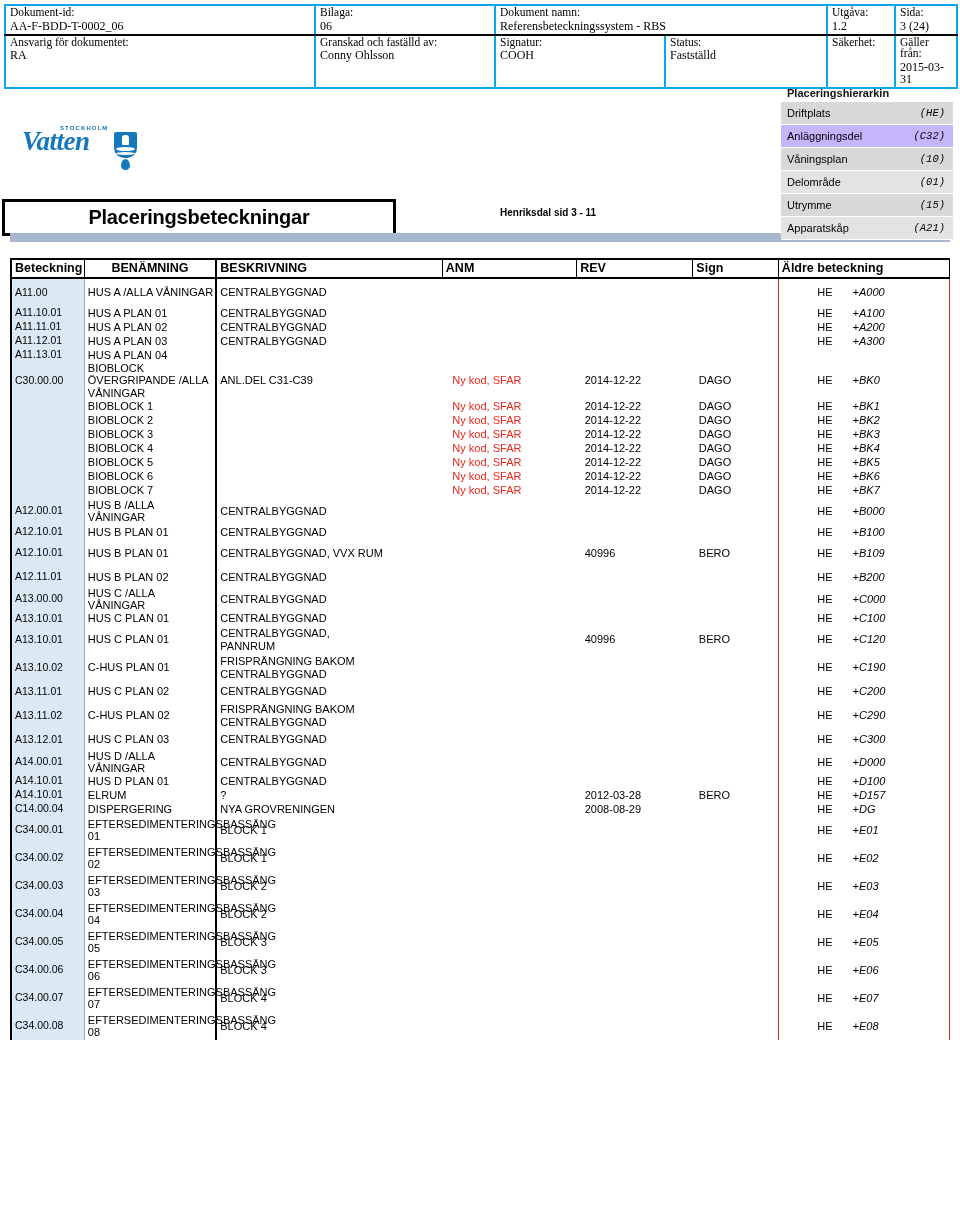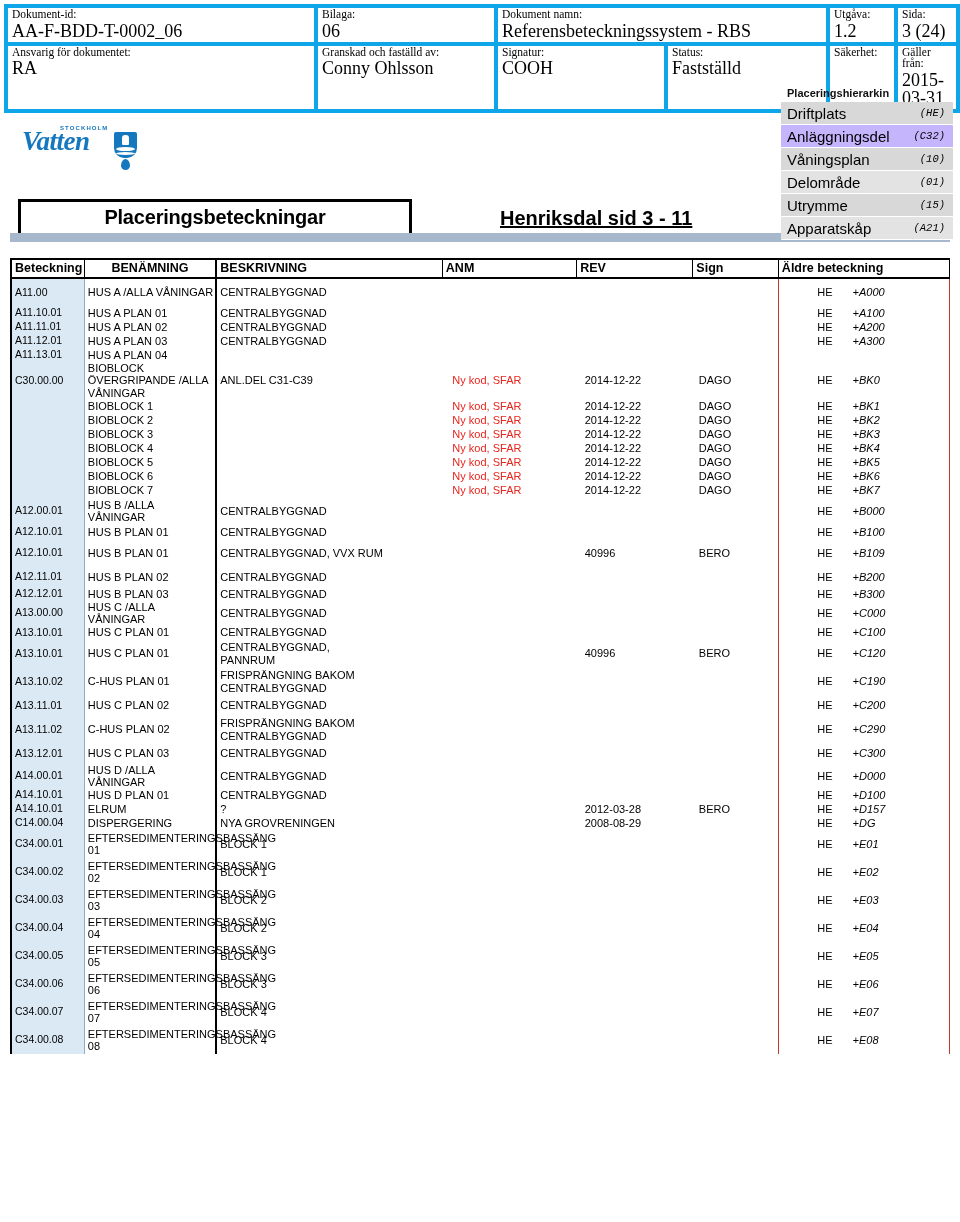--- a/index.html
+++ b/index.html
@@ -14,28 +14,28 @@
 
   
   .doc-header{
     width:952px;margin:4px 0 0 4px;
     border:2px solid #000;
     border-collapse:collapse;
     table-layout:fixed;
     font-family:"Liberation Serif", serif;
   }
   .doc-header td{
-    border:4px solid #0ea5e9;
+    border:2px solid #0ea5e9;
     vertical-align:top;
     padding:1px 3px 2px 4px;
     line-height:1.0;
   }
   .doc-header .hdr-row-1 td{border-bottom:2px solid #000;}
   .dh-label{font-size:11.5px;display:block;letter-spacing:0;}
-  .dh-value{font-size:18px;display:block;margin-top:1px;}
+  .dh-value{font-size:12px;display:block;margin-top:1px;}
 
   
   .logo-wrap{position:absolute;left:22px;top:128px;width:120px;height:56px;}
   .logo-text{
     font-family:"Liberation Serif", serif;
     font-style:italic;font-weight:700;
     font-size:27px;color:#1577bd;line-height:1;
     letter-spacing:-0.5px;
   }
   .logo-sub{
@@ -60,31 +60,31 @@
     position:absolute;left:8px;top:3px;width:7px;height:10px;
     background:#ffffff;border-radius:3px 3px 1px 1px;
   }
   .logo-drop{
     position:absolute;left:99px;top:31px;width:9px;height:11px;
     background:#1577bd;border-radius:50% 50% 50% 50%/60% 60% 40% 40%;
   }
 
   
   .title-box{
-    position:absolute;left:18px;top:199px;
+    position:absolute;left:2px;top:199px;
     width:388px;height:31px;
     border:3px solid #000;background:#fff;
     display:flex;align-items:center;justify-content:center;
   }
   .title-box span{
     font-size:20px;font-weight:700;letter-spacing:-0.2px;
   }
   .subtitle{
     position:absolute;left:500px;top:207px;
-    font-size:20px;font-weight:700;text-decoration:underline;
+    font-size:10px;font-weight:700;
   }
   .blue-bar{
     position:absolute;left:10px;top:233px;
     width:940px;height:9px;
     background:#a7b8cd;
   }
 
   
   .hierarki{
     position:absolute;left:781px;top:86px;
@@ -97,21 +97,21 @@
   .h-row{
     height:22px;
     background:#d8d8d8;
     border-bottom:1px solid #ffffff;
     display:flex;align-items:center;
     padding:0 8px 0 6px;
     border-radius:1px;
   }
   .h-row.alt{background:#e3e3e3;}
   .h-row.sel{background:#c4b5fd;}
-  .h-name{font-size:15px;flex:1;}
+  .h-name{font-size:11px;flex:1;}
   .h-code{font-size:10.5px;font-style:italic;font-family:Liberation Mono, monospace;}
 
   
   .main-table{
     position:absolute;left:10px;top:258px;
     width:940px;
     border-collapse:collapse;
     table-layout:fixed;
   }
   .main-table th{
@@ -461,30 +461,20 @@
         <td class="col-bet">A12.11.01</td>
         <td class="c-ben">HUS B PLAN 02</td>
         <td class="c-besk">CENTRALBYGGNAD</td>
         <td class="c-anm"></td>
         <td class="c-rev"></td>
         <td class="c-sign"></td>
         <td class="c-old-he">HE</td>
         <td class="c-old-code">+B200</td>
       </tr>
       <tr class="r">
-        <td class="col-bet">A12.12.01</td>
-        <td class="c-ben">HUS B PLAN 03</td>
-        <td class="c-besk">CENTRALBYGGNAD</td>
-        <td class="c-anm"></td>
-        <td class="c-rev"></td>
-        <td class="c-sign"></td>
-        <td class="c-old-he">HE</td>
-        <td class="c-old-code">+B300</td>
-      </tr>
-      <tr class="r">
         <td class="col-bet">A13.00.00</td>
         <td class="c-ben">HUS C  /ALLA VÅNINGAR</td>
         <td class="c-besk">CENTRALBYGGNAD</td>
         <td class="c-anm"></td>
         <td class="c-rev"></td>
         <td class="c-sign"></td>
         <td class="c-old-he">HE</td>
         <td class="c-old-code">+C000</td>
       </tr>
       <tr class="r">

